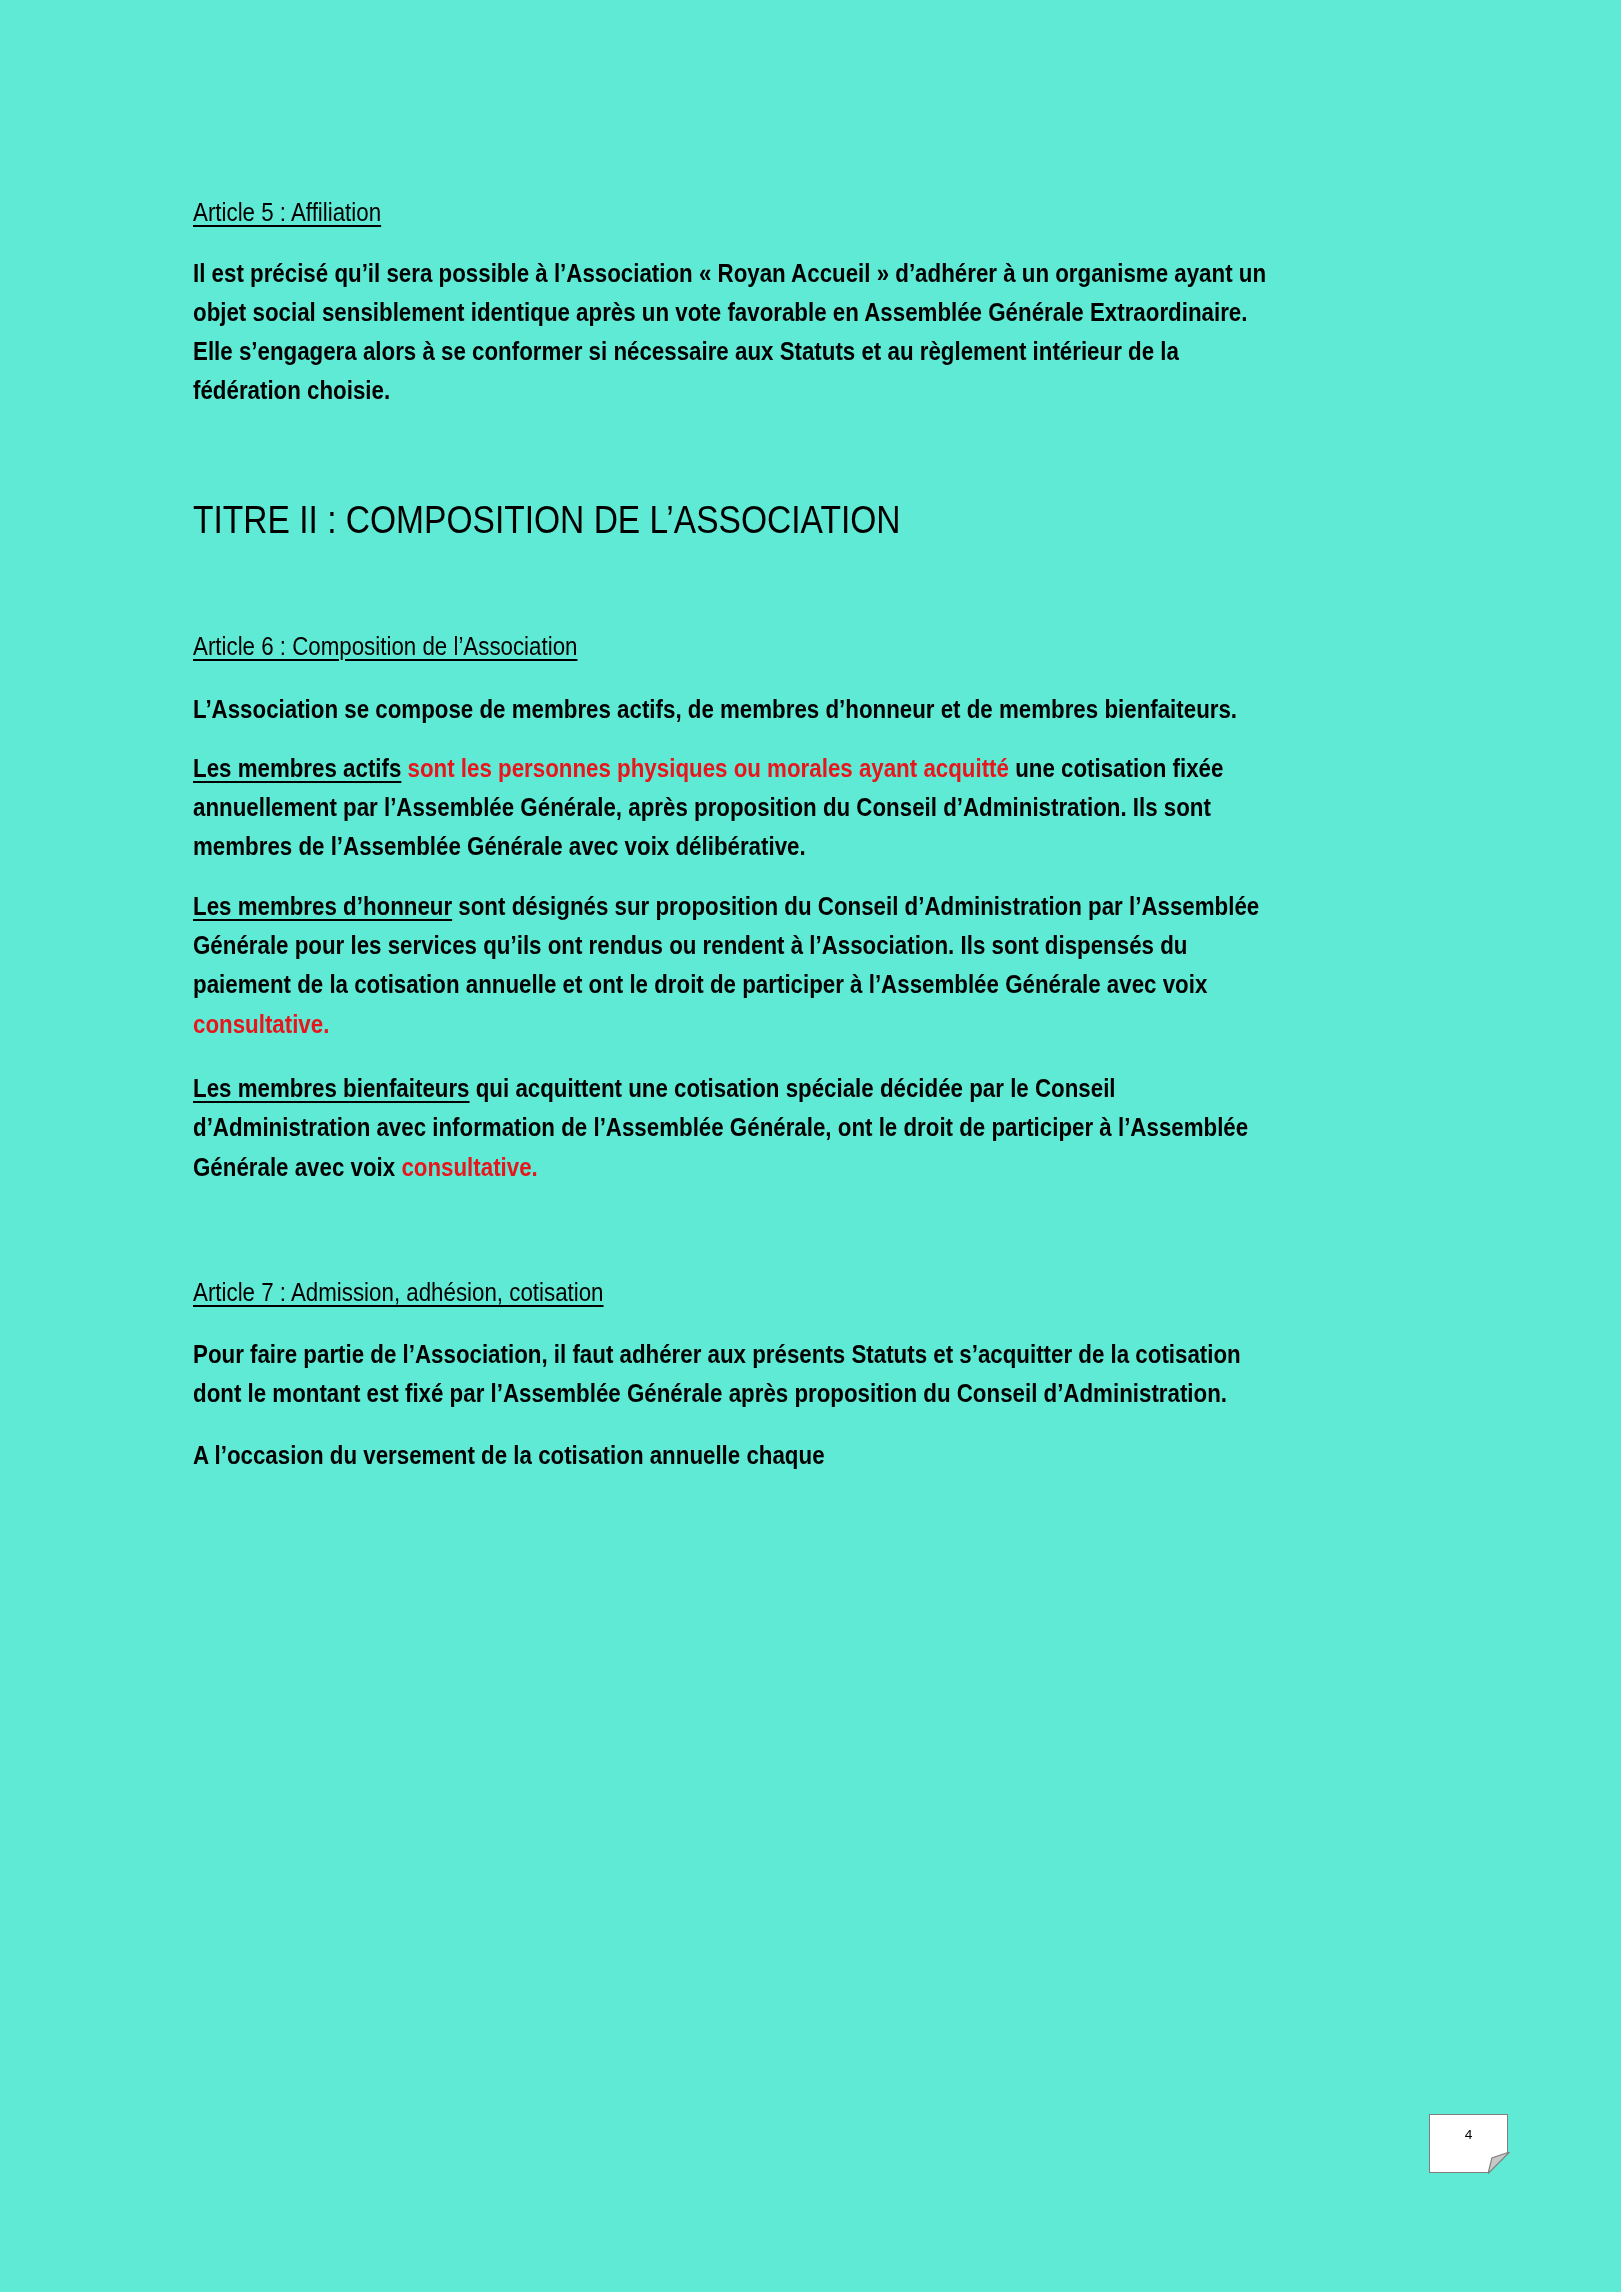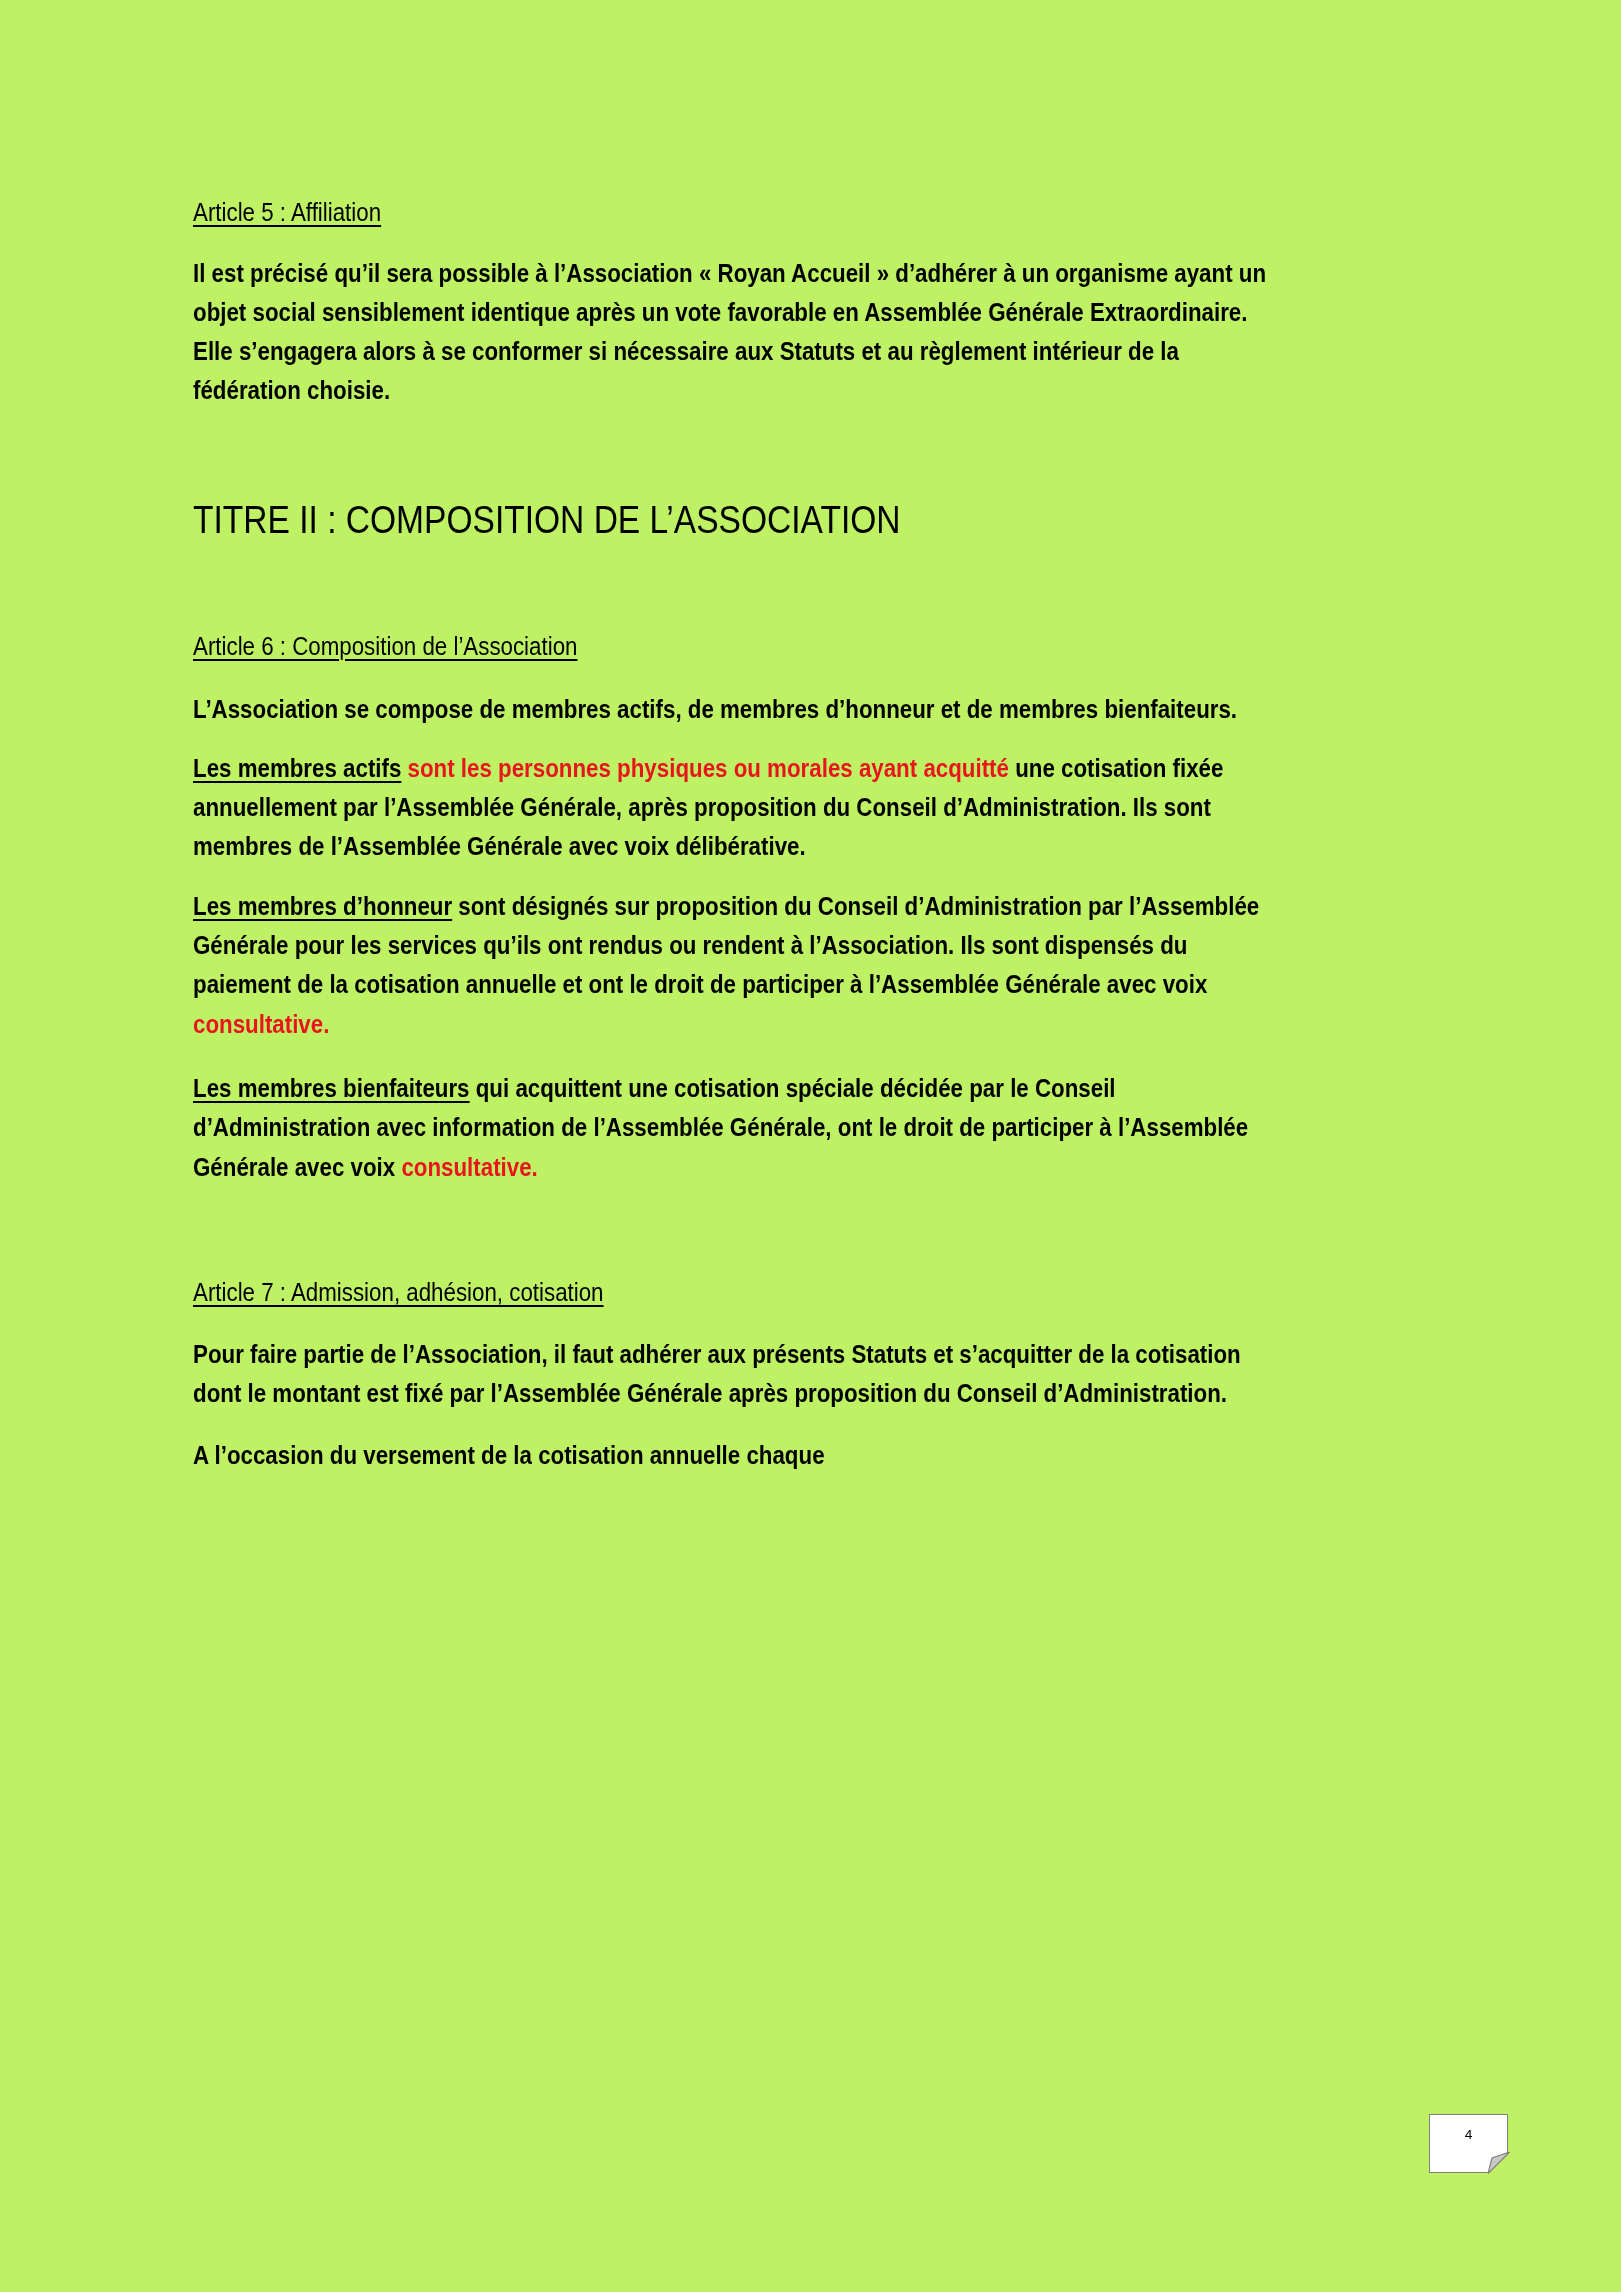--- a/index.html
+++ b/index.html
@@ -1,17 +1,17 @@
 <!DOCTYPE html>
 <html><head>
 <meta charset="utf-8">
 <style>
   html, body { margin: 0; padding: 0; background: #ffffff; }
   body { width: 1621px; height: 2293px; position: relative; overflow: hidden; }
-  .page { position: absolute; left: 0; top: 0; width: 1621px; height: 2293px; background: #bef264; }
+  .page { position: absolute; left: 0; top: 0; width: 1621px; height: 2293px; background: #5eead4; }
   .line {
     position: absolute; left: 193px; white-space: nowrap;
     font-family: "Liberation Sans", sans-serif; font-size: 25.5px; font-weight: bold;
     color: #000000; line-height: 1; transform: scaleX(0.875); transform-origin: left bottom;
   }
   .heading {
     font-weight: normal; text-decoration: underline; text-decoration-thickness: 2px;
     text-underline-offset: 3.9px;
   }
   .titre {

